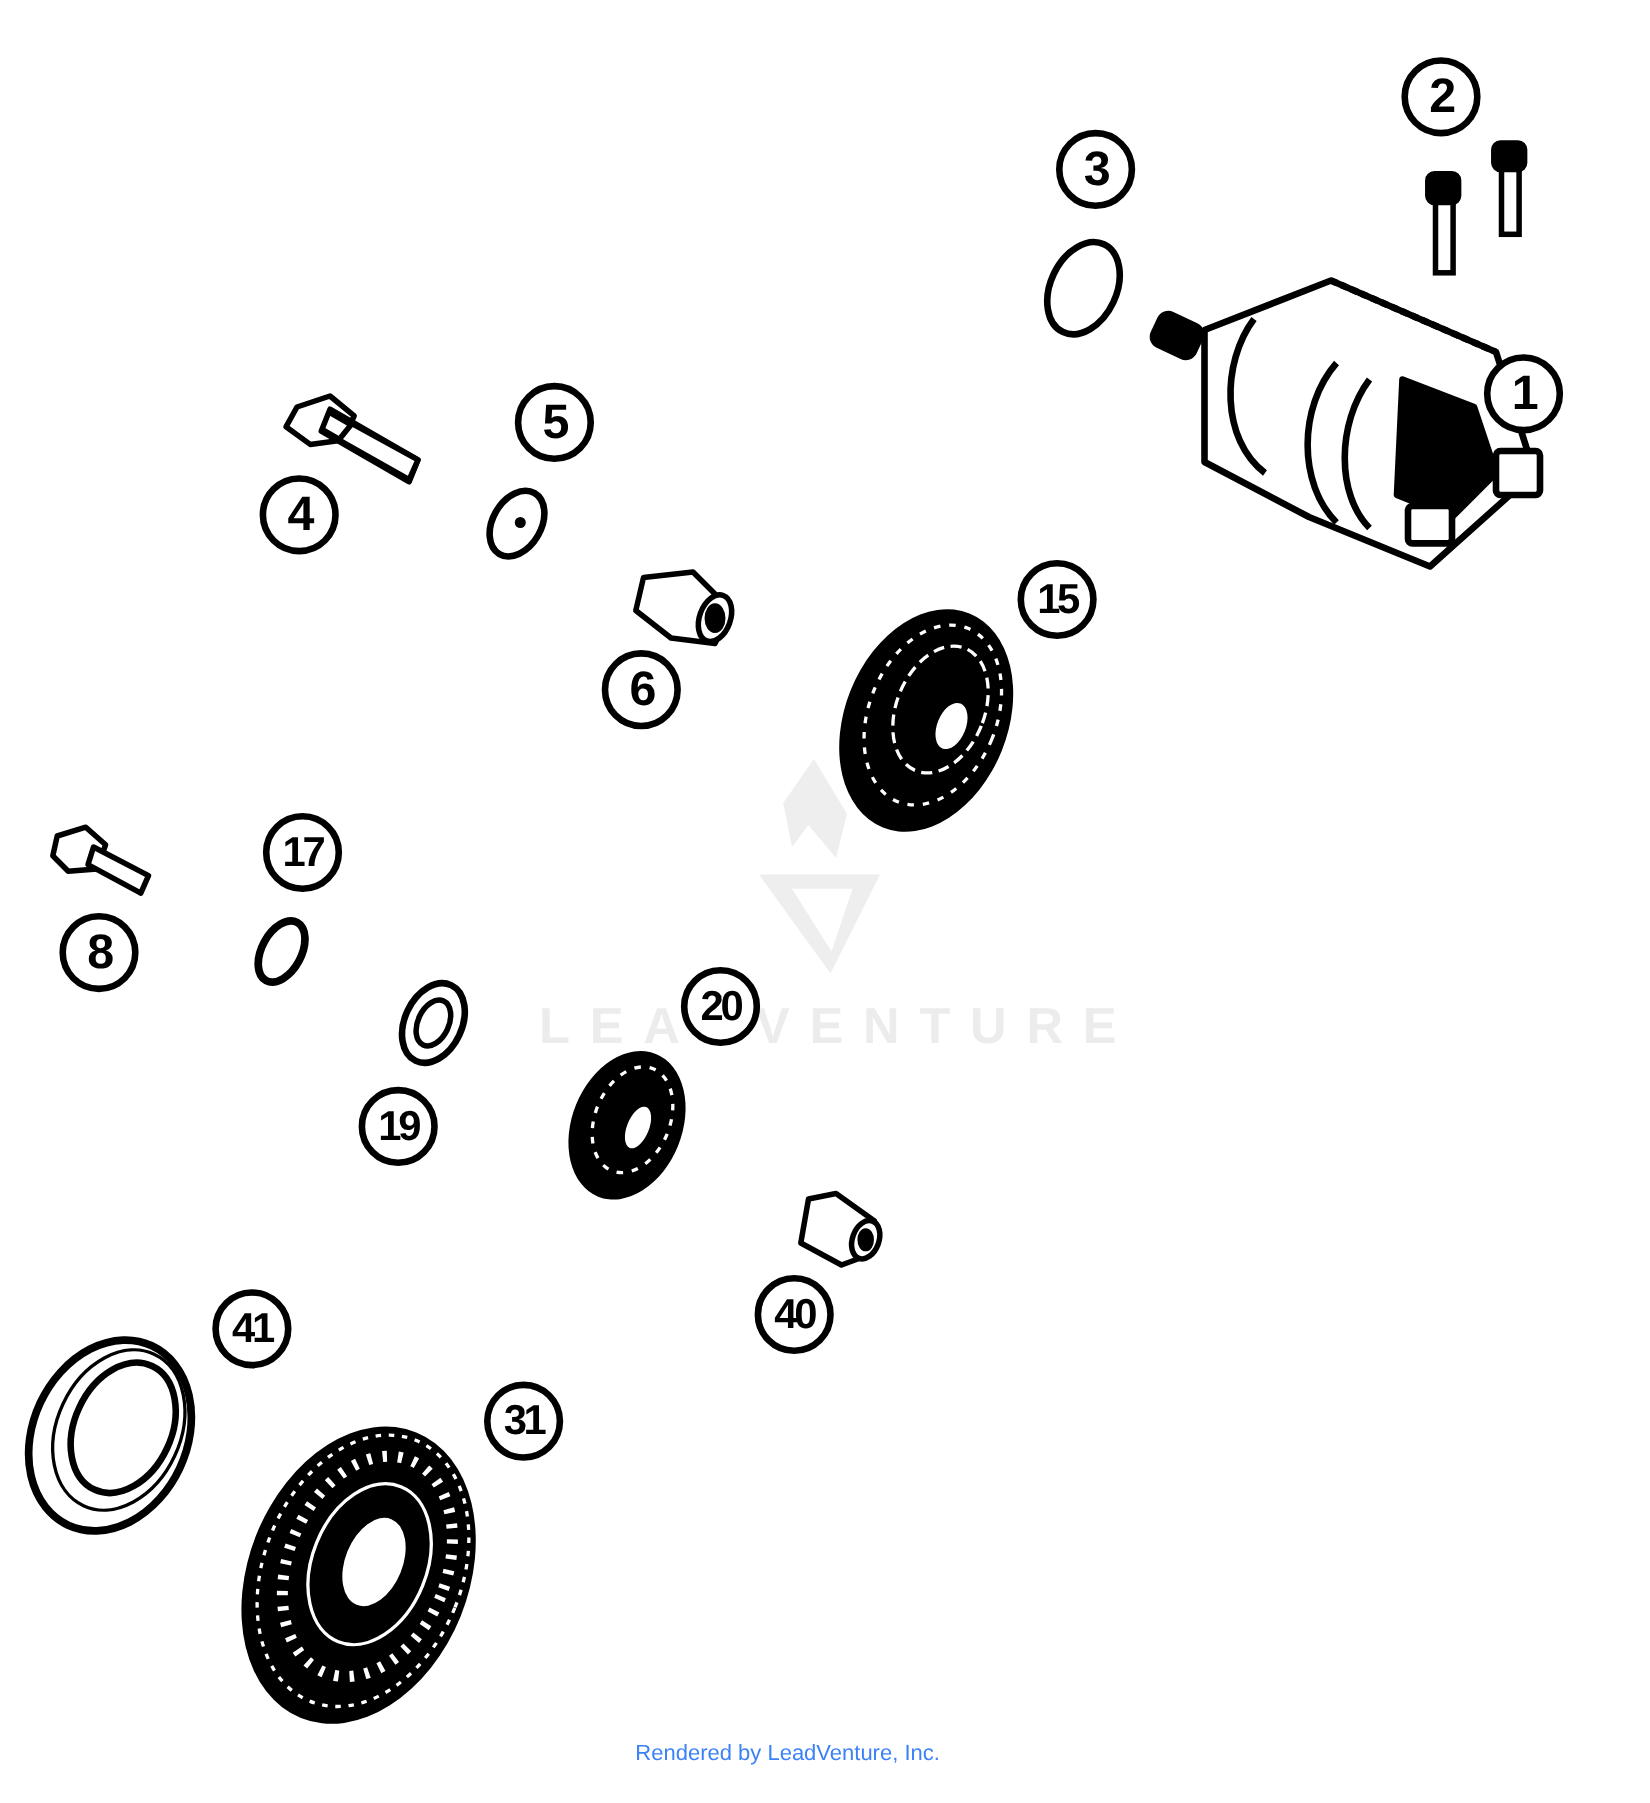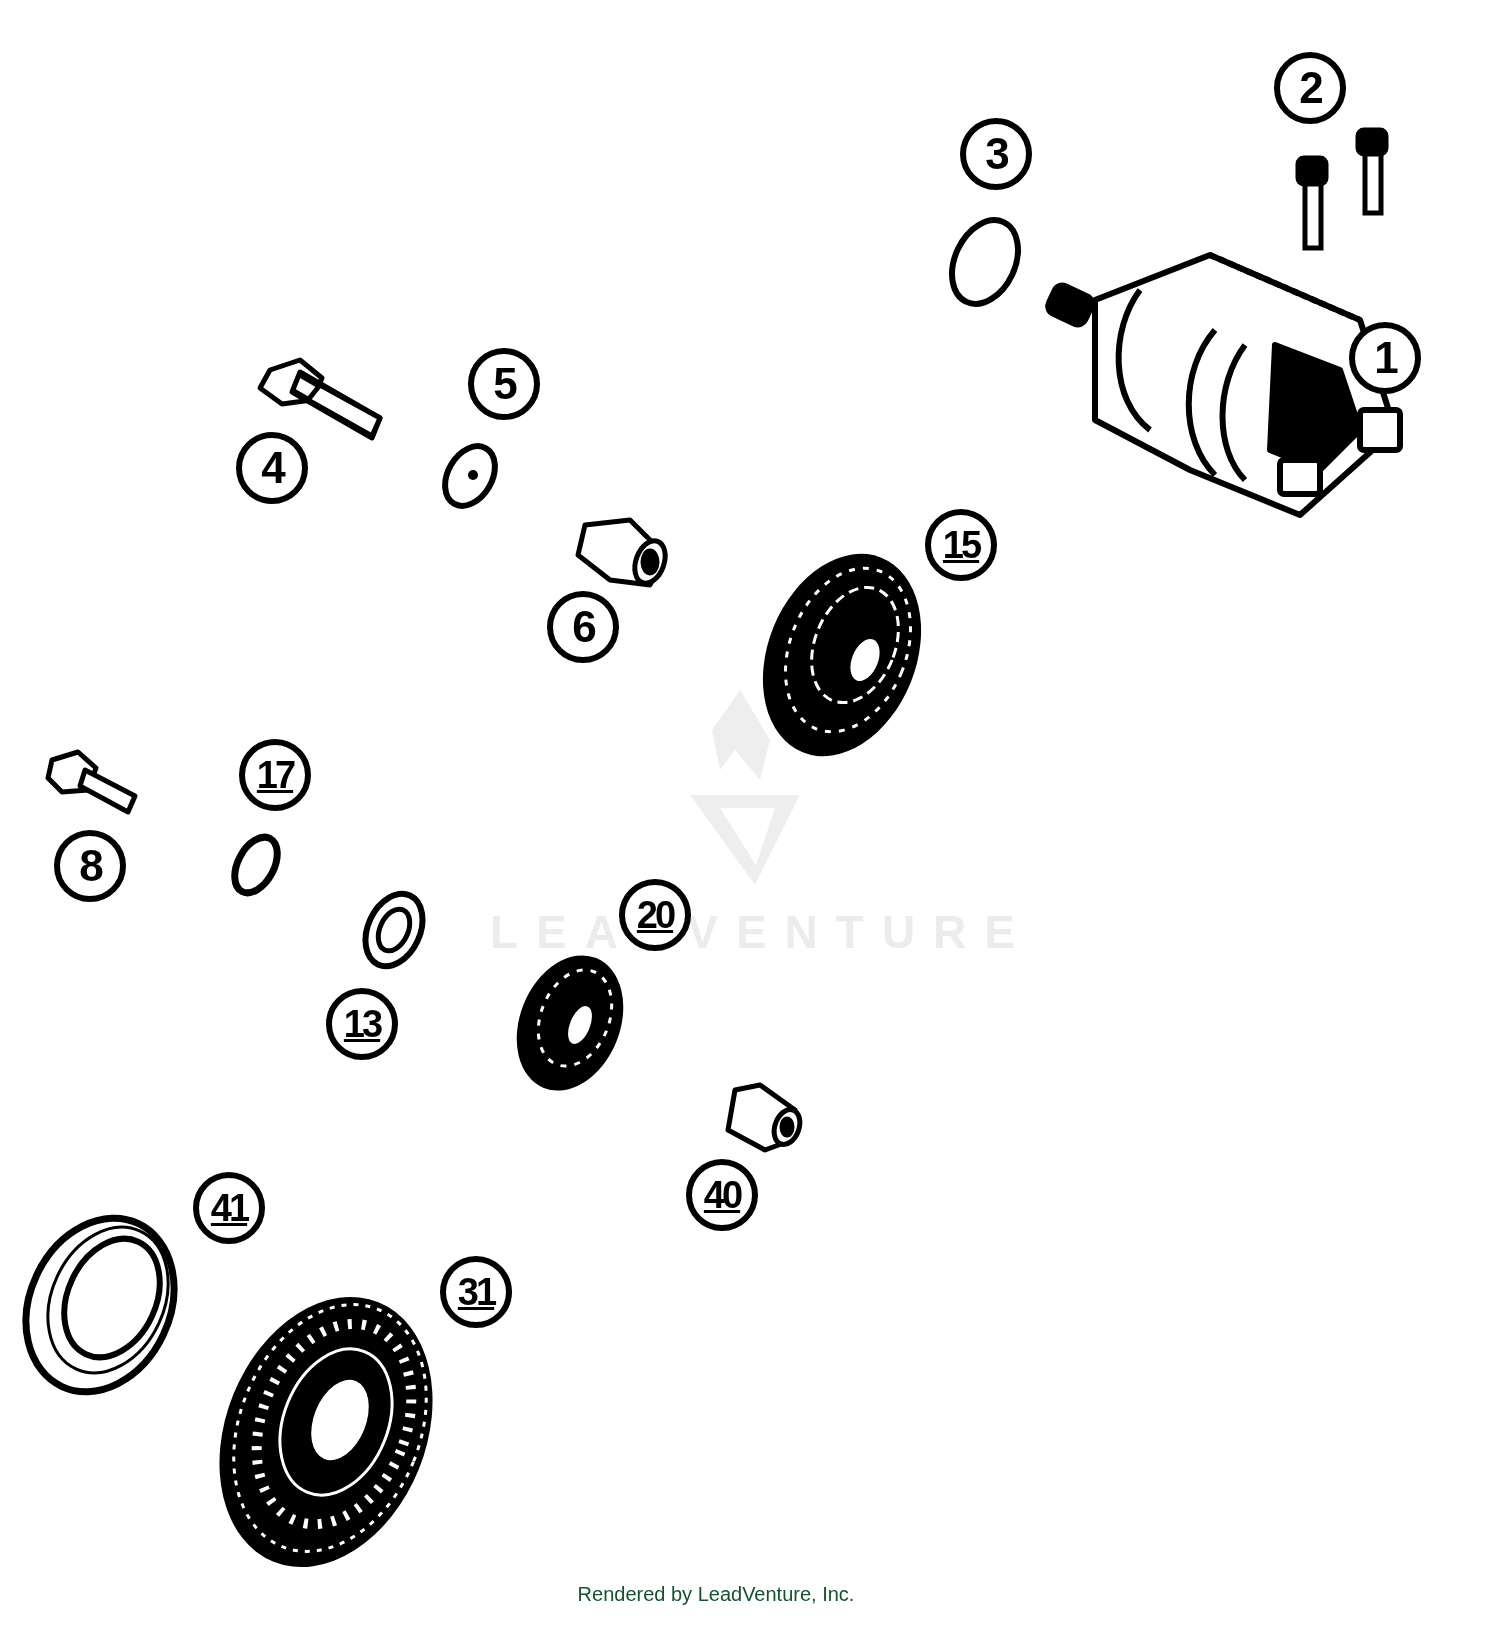--- a/index.html
+++ b/index.html
@@ -4,26 +4,26 @@
 <style>
   html, body { margin: 0; padding: 0; background: #ffffff; }
   body { width: 1500px; height: 1639px; position: relative; overflow: hidden;
          font-family: "Liberation Sans", sans-serif; }
   .canvas { position: absolute; left: 0; top: 0; width: 1500px; height: 1639px; }
   .callout { position: absolute; width: 72px; height: 72px; border: 6px solid #000;
              border-radius: 50%; box-sizing: border-box; background: #fff;
              display: flex; align-items: center; justify-content: center;
              font-family: "Liberation Sans", sans-serif; font-weight: bold;
              font-size: 44px; color: #000; line-height: 1; letter-spacing: -3px; }
-  .callout.two { font-size: 38px; text-decoration: underline; }
+  .callout.two { font-size: 38px; }
   .watermark-text { position: absolute; left: 490px; top: 905px; font-size: 46px;
                     letter-spacing: 18px; color: #ececec; font-weight: bold;
                     font-family: "Liberation Sans", sans-serif; }
   .footer { position: absolute; left: 0; width: 1432px; top: 1583px; text-align: center;
-            font-size: 20px; color: #14532d; font-family: "Liberation Sans", sans-serif; }
+            font-size: 20px; color: #3b82f6; font-family: "Liberation Sans", sans-serif; }
 </style>
 </head>
 <body>
 
 <div class="canvas">
   <svg width="1500" height="1639" viewBox="0 0 1500 1639" xmlns="http://www.w3.org/2000/svg" style="position:absolute;left:0;top:0">
 
     <g fill="#eeeeee">
       <path d="M740 690 L770 740 L760 780 L735 750 L720 770 L712 730 Z"></path>
       <path d="M690 795 L800 795 L755 885 Z M720 808 L756 865 L775 808 Z" fill-rule="evenodd"></path>
@@ -120,21 +120,21 @@
 
   <div class="watermark-text">LEADVENTURE</div>
 
   <div class="callout" style="left:1349px;top:322px">1</div>
   <div class="callout" style="left:1274px;top:52px">2</div>
   <div class="callout" style="left:960px;top:118px">3</div>
   <div class="callout" style="left:236px;top:432px">4</div>
   <div class="callout" style="left:468px;top:348px">5</div>
   <div class="callout" style="left:547px;top:591px">6</div>
   <div class="callout" style="left:54px;top:830px">8</div>
-  <div class="callout two" style="left:326px;top:988px">13</div>
+  <div class="callout two" style="left:326px;top:988px">19</div>
   <div class="callout two" style="left:925px;top:509px">15</div>
   <div class="callout two" style="left:239px;top:739px">17</div>
   <div class="callout two" style="left:619px;top:879px">20</div>
   <div class="callout two" style="left:686px;top:1159px">40</div>
   <div class="callout two" style="left:440px;top:1256px">31</div>
   <div class="callout two" style="left:193px;top:1172px">41</div>
 
   <div class="footer">Rendered by LeadVenture, Inc.</div>
 </div>
 

